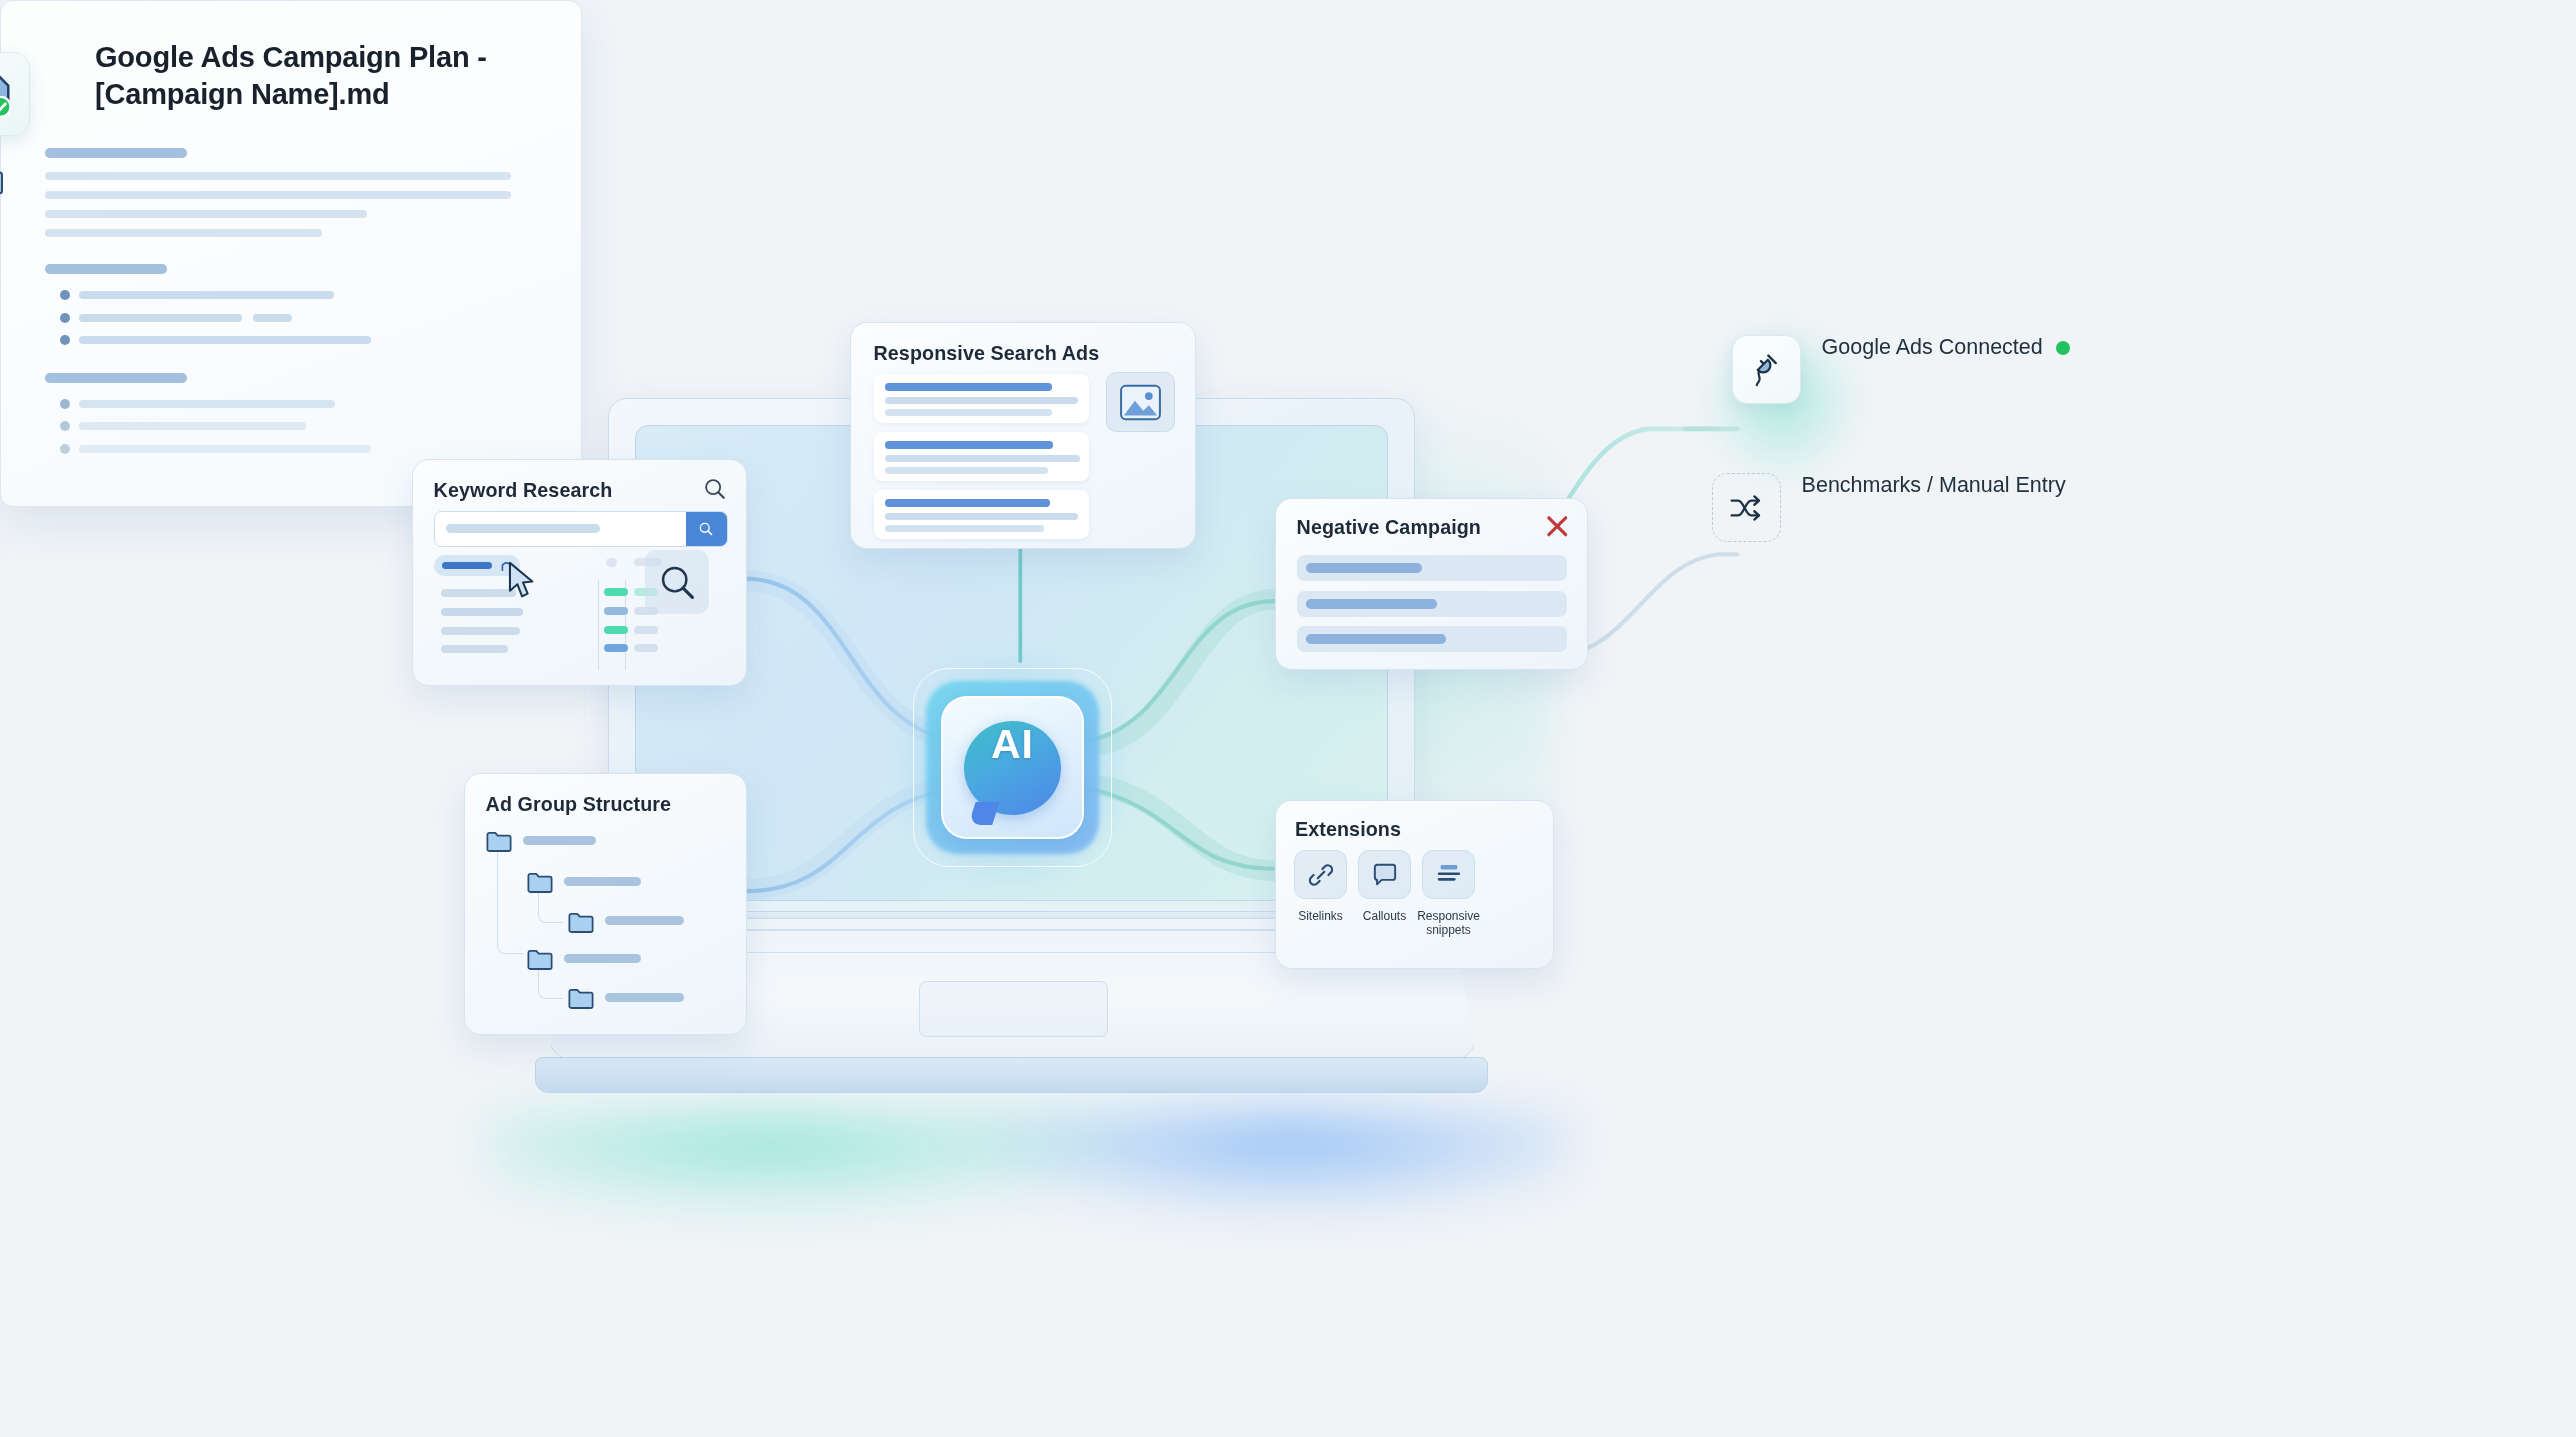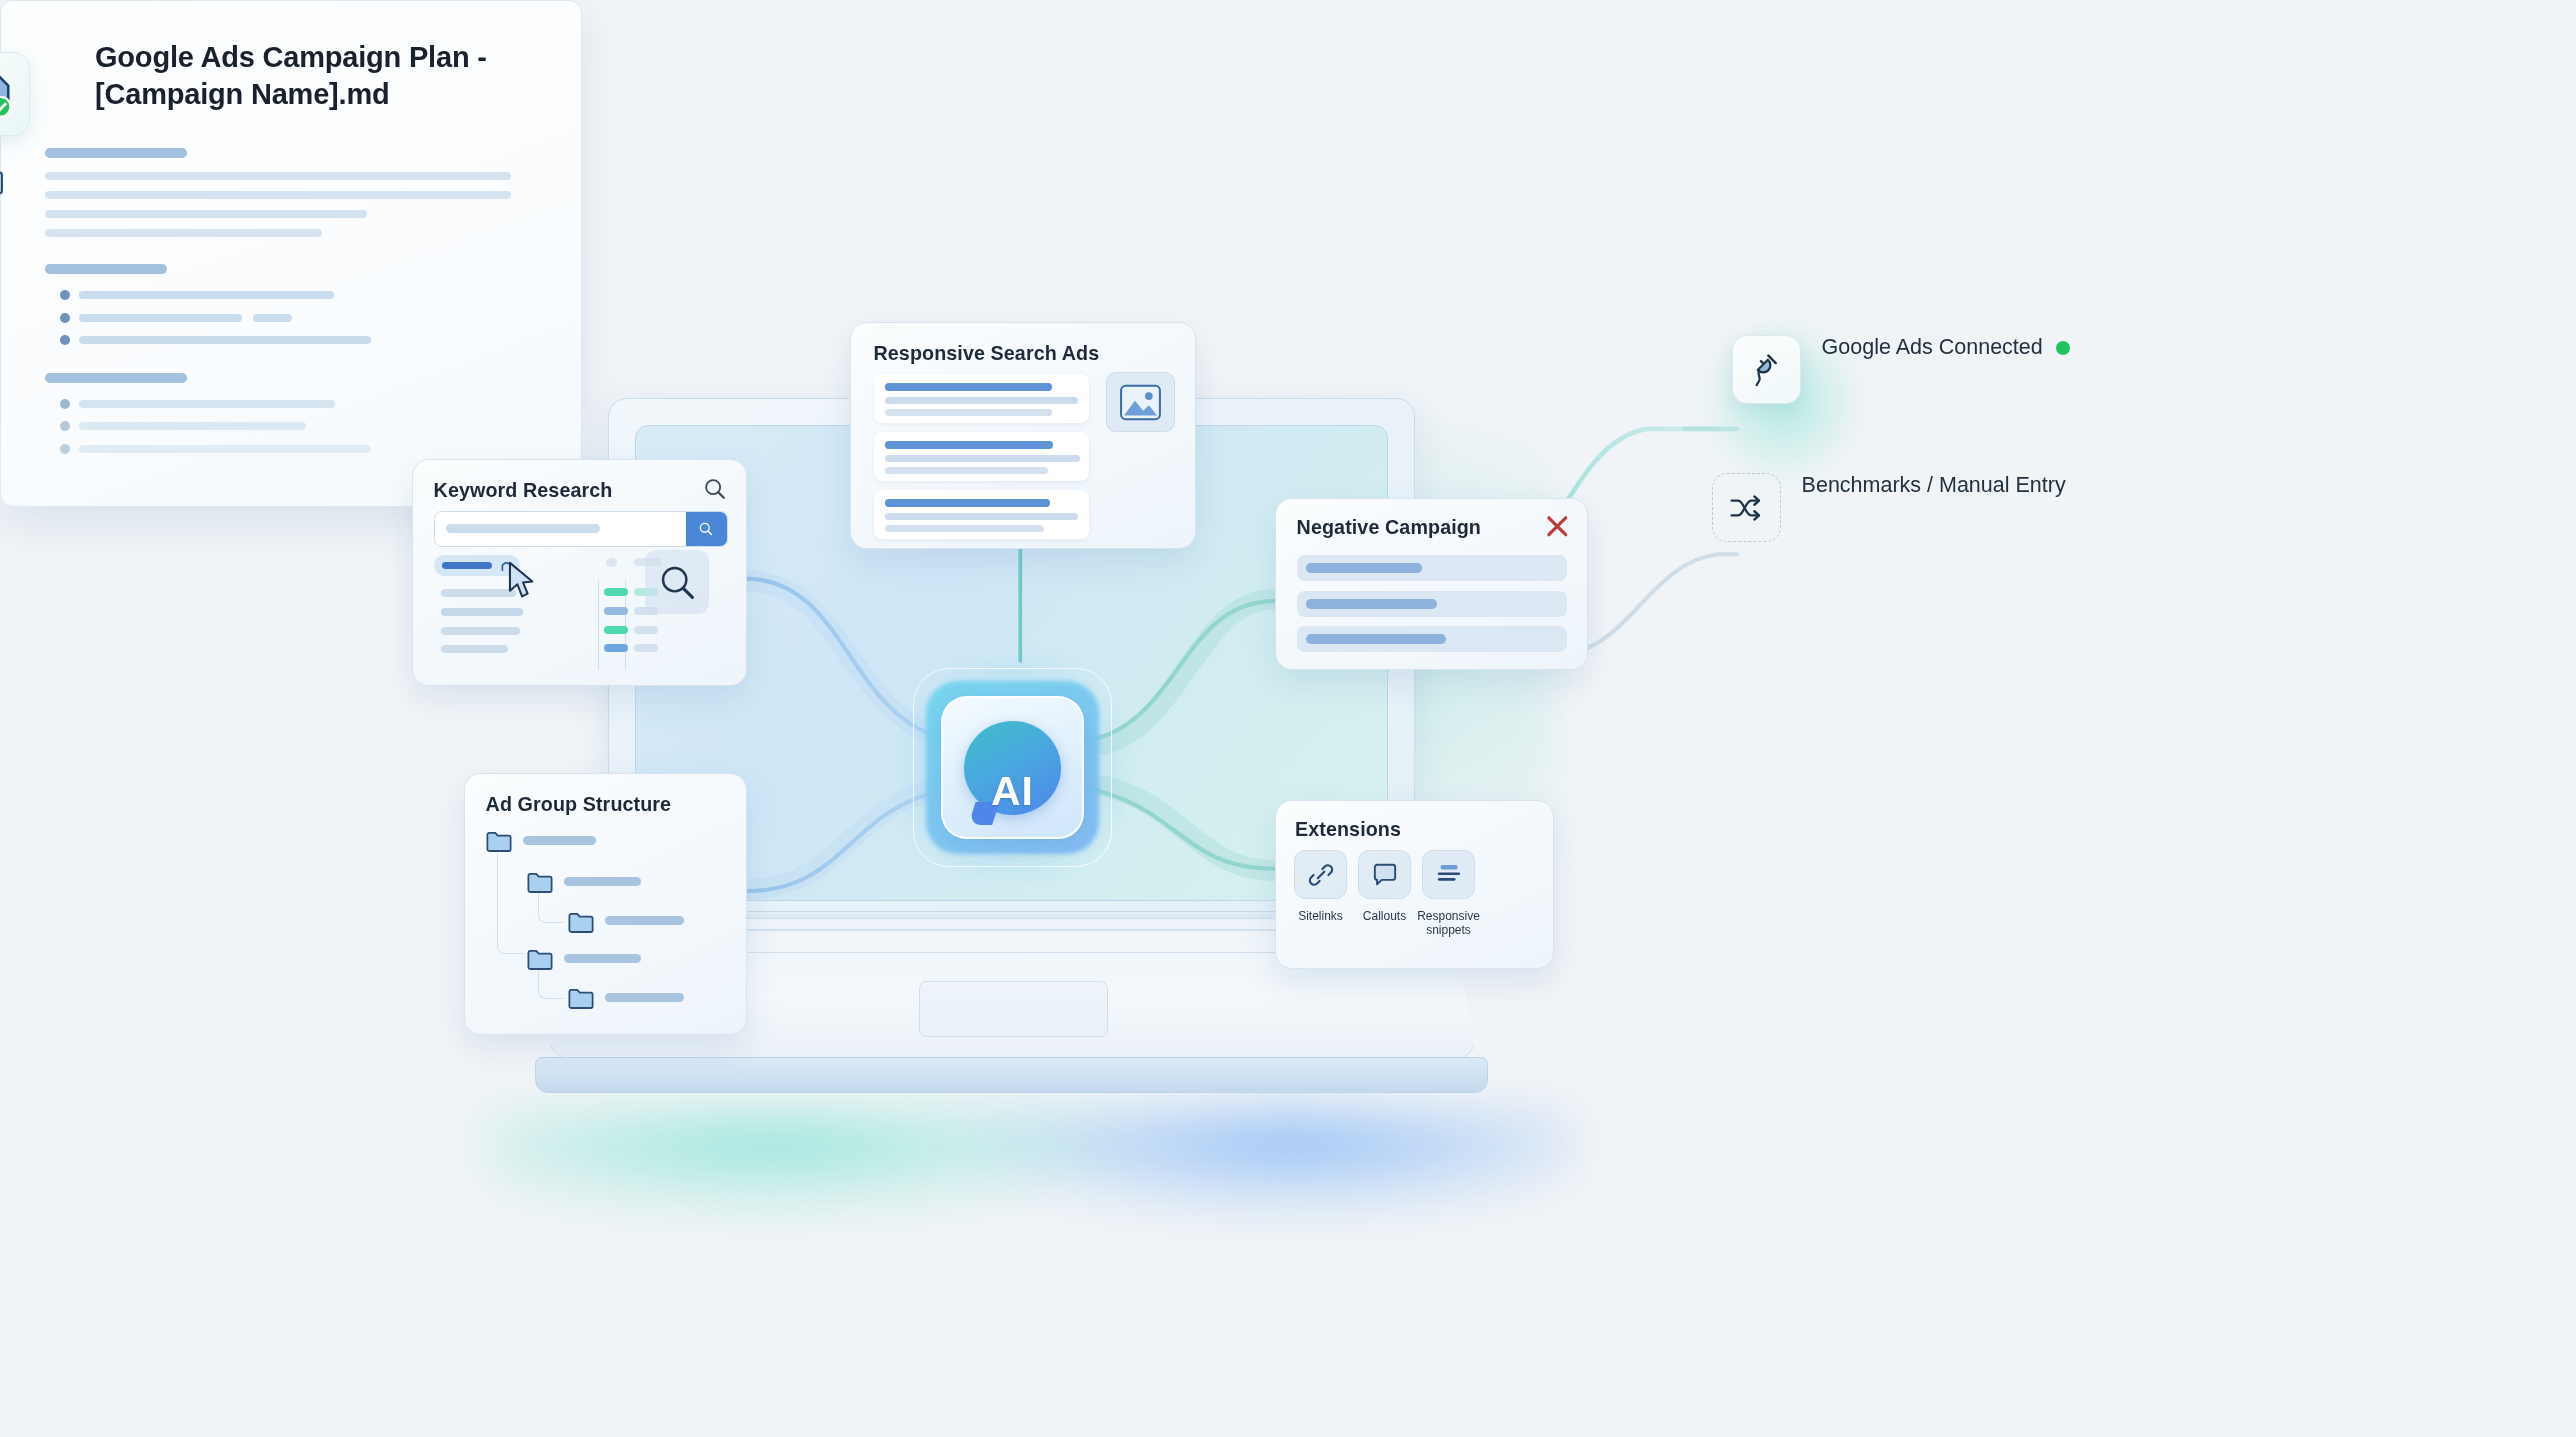--- a/index.html
+++ b/index.html
@@ -84,21 +84,21 @@
   .hub-core{
     position:absolute;inset:41px;border-radius:26px;
     background:linear-gradient(160deg,#f4fbff 0%,#e4f2fd 40%,#cfe6fb 100%);
     border:2.3px solid rgba(255,255,255,.95);
     box-shadow:0 5.6px 20.6px rgba(90,150,210,.28);
     display:flex;align-items:center;justify-content:center;
   }
   .ai-bubble{
     position:relative;width:97px;height:94px;border-radius:49px/47px;
     background:linear-gradient(150deg,#3fbfc6 0%,#49a9e0 45%,#4f86e8 100%);
-    display:flex;align-items:flex-end;justify-content:center;
+    display:flex;align-items:flex-start;justify-content:center;
     box-shadow:0 3.7px 13px rgba(60,120,200,.30);
   }
   .ai-bubble:after{
     content:"";position:absolute;left:7.5px;bottom:-10.3px;width:24px;height:22.5px;
     background:#4f86e8;border-radius:0 0 0 13px;transform:skewX(-18deg);
   }
   .ai-text{position:relative;z-index:2;color:#fff;font-size:41px;font-weight:700;letter-spacing:0.9px;
     font-family:"Liberation Sans",sans-serif;text-shadow:0 0.9px 2.8px rgba(30,80,140,.35);}
 
   

